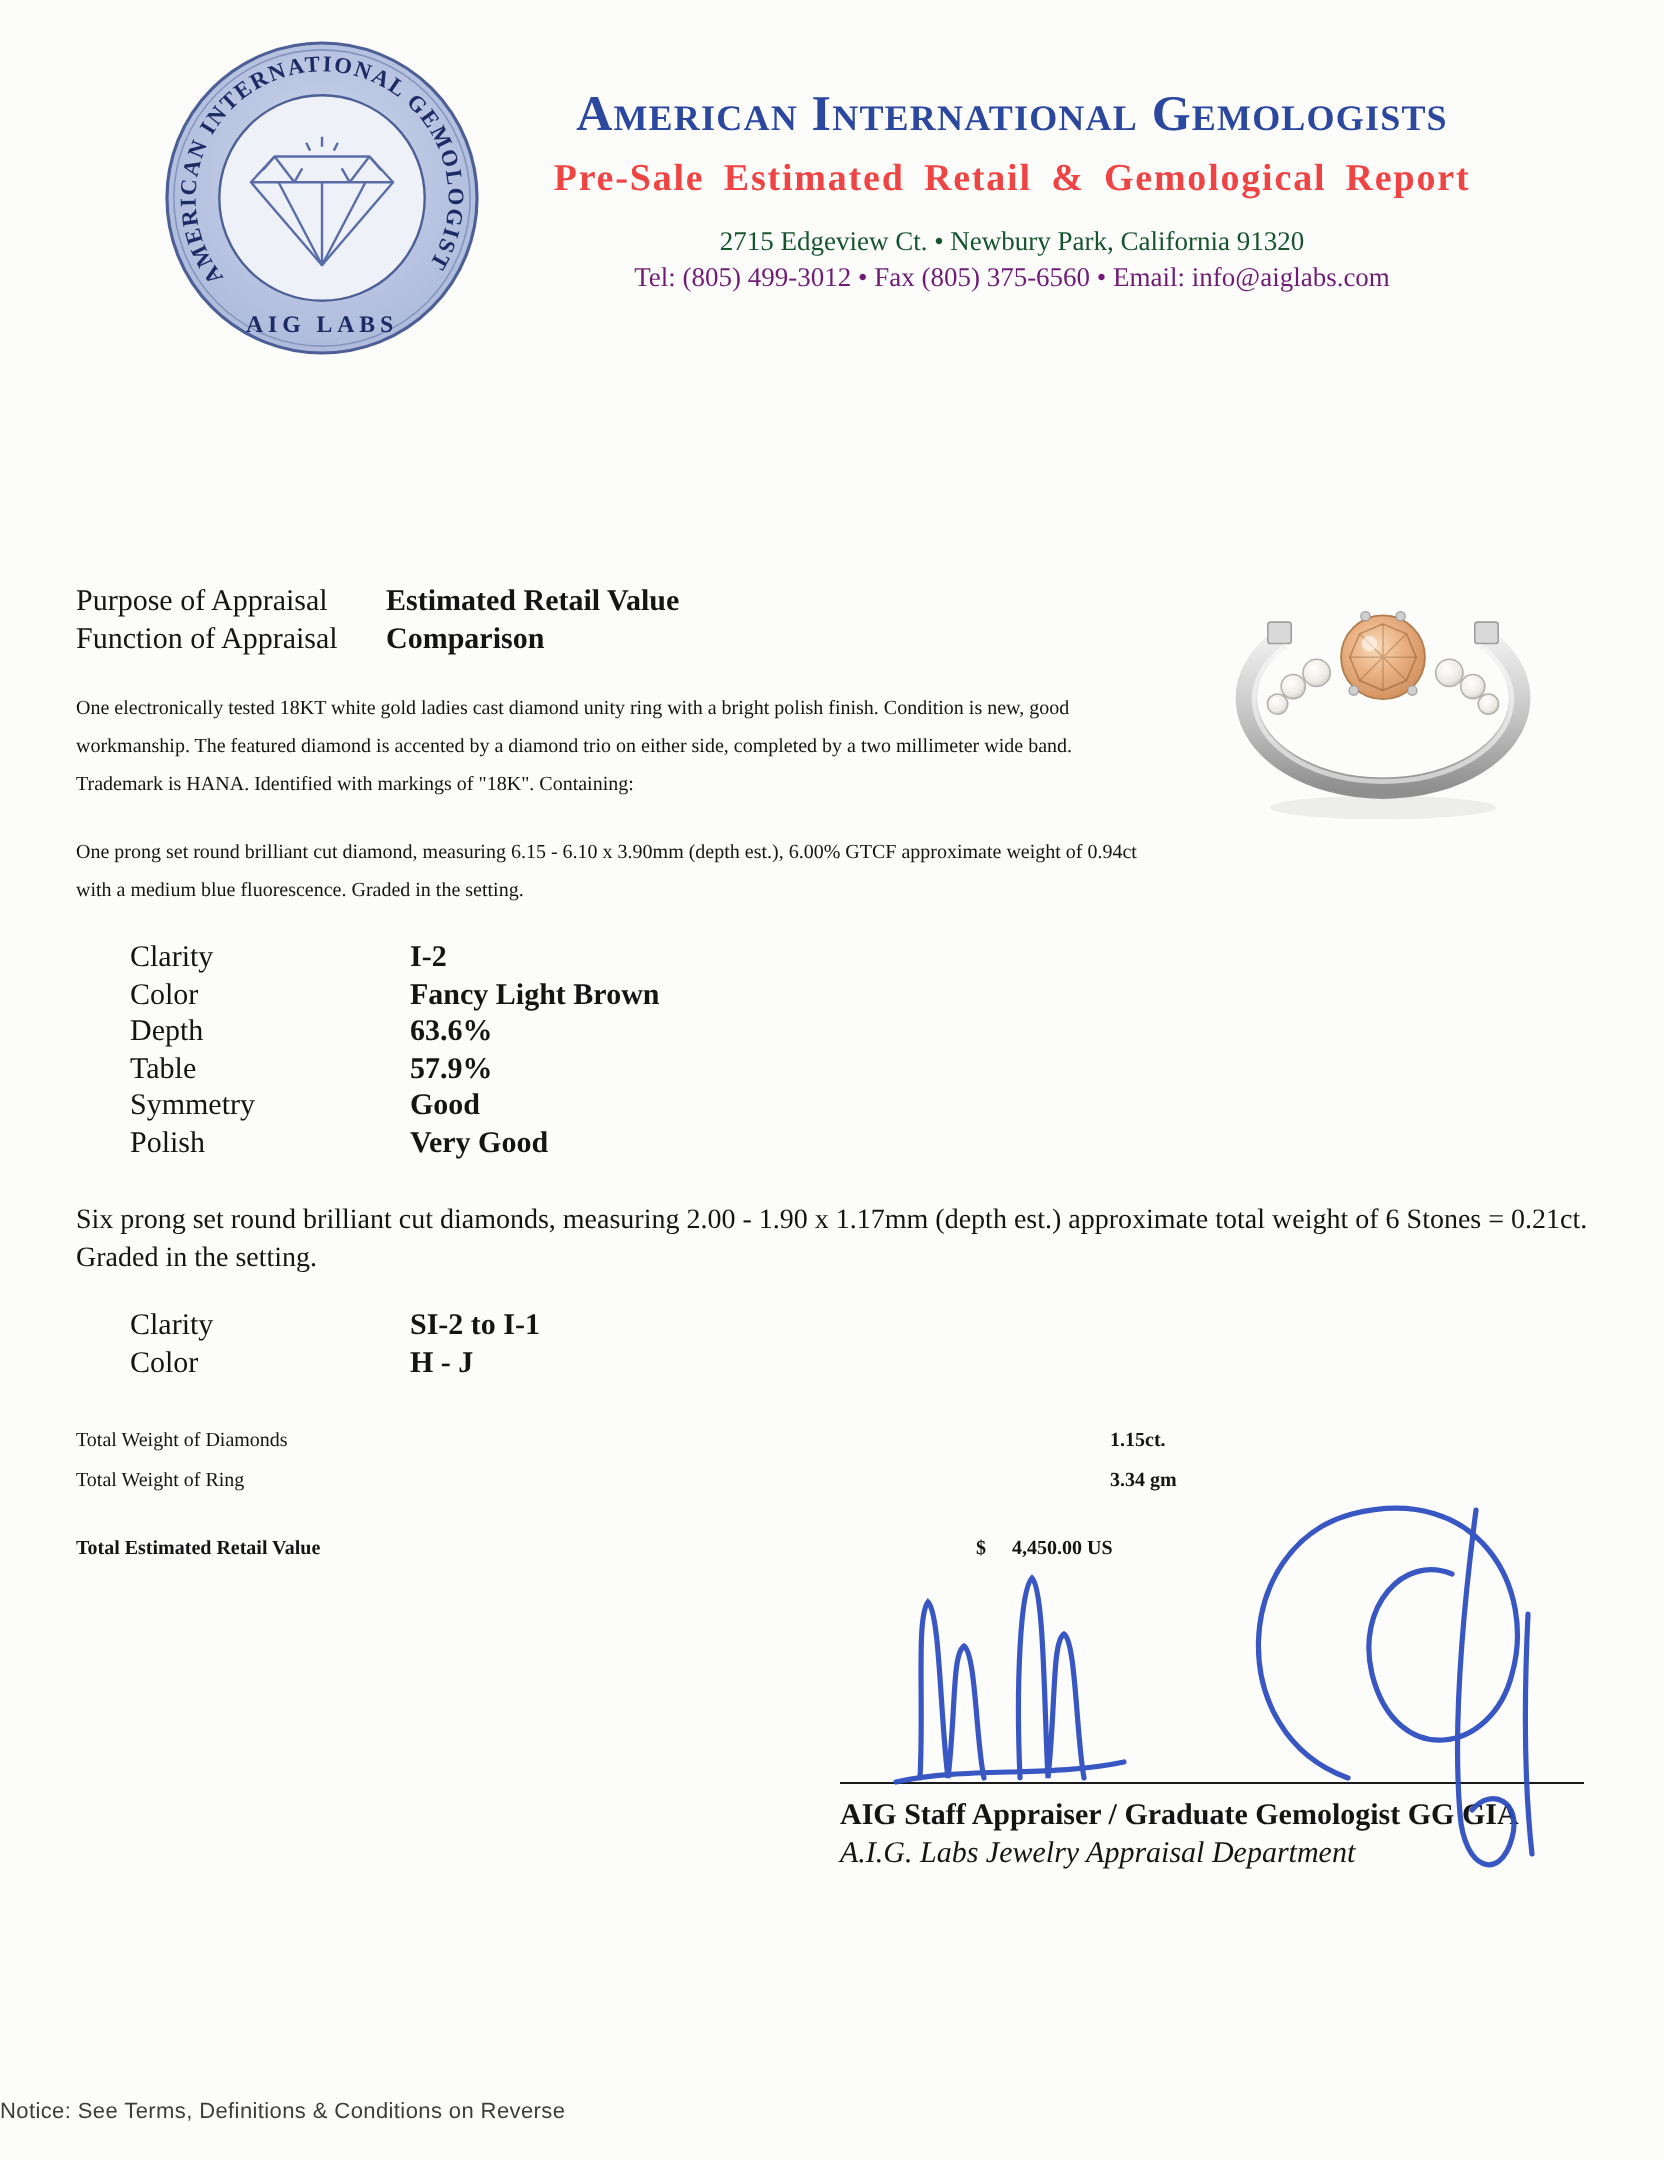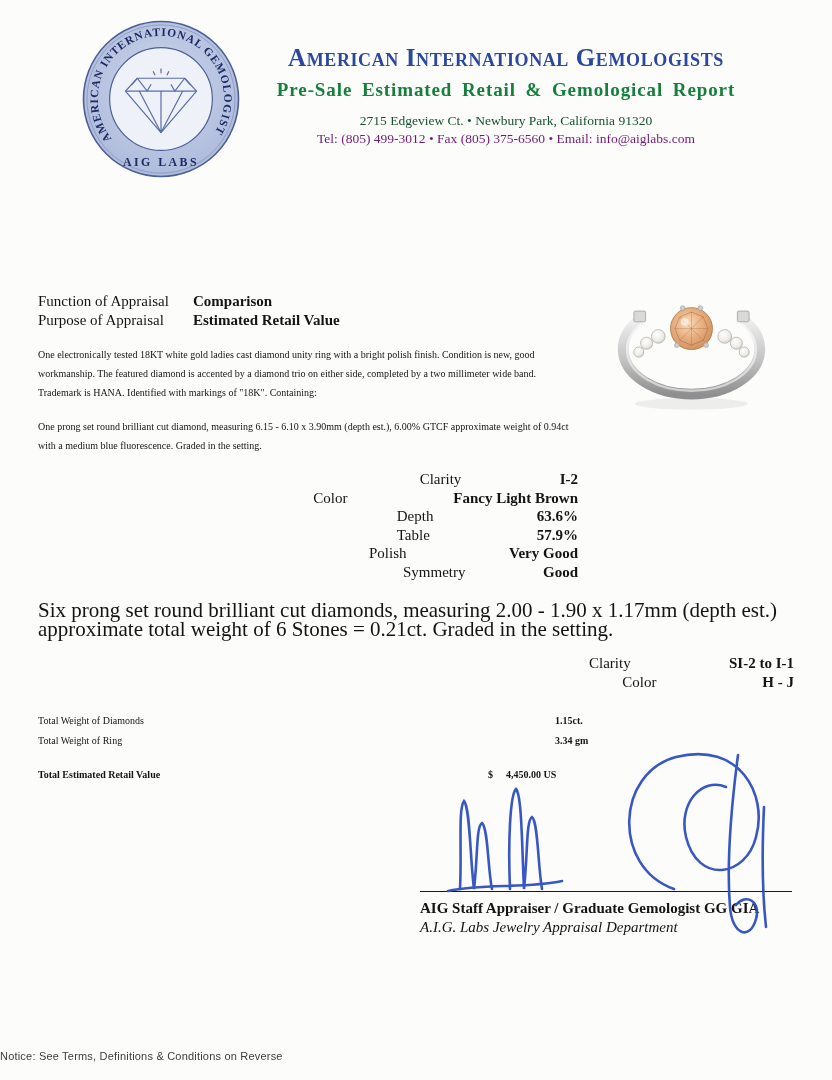--- a/index.html
+++ b/index.html
@@ -17,41 +17,41 @@
 
   
   .header { position: relative; height: 180px; }
   .logo-wrap { position: absolute; left: 82px; top: 20px; width: 158px; height: 158px; }
   .header-text { margin-left: 230px; width: 552px; text-align: center; padding-top: 44px; }
   .org-name {
     font-size: 25px; font-weight: bold; font-variant: small-caps;
     color: #2b479e; letter-spacing: 0.6px; line-height: 1.1;
   }
   .report-title {
-    font-size: 19px; font-weight: bold; color: #15803d;
+    font-size: 19px; font-weight: bold; color: #ef4444;
     letter-spacing: 0.9px; word-spacing: 4px; margin-top: 7px;
   }
   .addr-line { font-size: 13.5px; margin-top: 11px; line-height: 1.4; color: #14532d; }
   .contact-line { font-size: 13.5px; line-height: 1.4; color: #701a75; }
 
   
   .main { padding: 112px 38px 0 38px; }
   .top-row { display: flex; justify-content: space-between; }
   .left-col { width: 540px; }
   .right-col { width: 205px; padding-top: 2px; }
 
   .meta-row { display: flex; line-height: 19px; font-size: 15px; }
   .meta-label { width: 155px; }
   .meta-value { font-weight: bold; }
 
   .para { font-size: 10px; line-height: 19px; margin-top: 15px; }
-  .para-wide { font-size: 21px; line-height: 19px; margin-top: 20px; }
+  .para-wide { font-size: 14px; line-height: 19px; margin-top: 20px; }
 
   .spec-table { margin: 15px 0 0 27px; }
-  .spec-row { display: flex; line-height: 18.5px; font-size: 15px; justify-content: flex-end; }
+  .spec-row { display: flex; line-height: 18.5px; font-size: 15px; }
   .spec-label { width: 100px; }
   .spec-value { font-weight: bold; margin-left: 40px; }
 
   .totals { margin-top: 20px; font-size: 10px; }
   .total-row { position: relative; line-height: 19.5px; }
   .total-value { position: absolute; left: 517px; top: 0; font-weight: bold; }
   .retail-row { position: relative; line-height: 20px; margin-top: 15px; font-weight: bold; }
   .retail-currency { position: absolute; left: 450px; top: 0; }
   .retail-amount { position: absolute; left: 468px; top: 0; }
 
@@ -111,27 +111,27 @@
       <div class="contact-line">Tel: (805) 499-3012 • Fax (805) 375-6560 • Email: info@aiglabs.com</div>
     </div>
   </div>
 
   <div class="main">
 
     <div class="top-row">
       <div class="left-col">
 
         <div class="meta-row">
+          <span class="meta-label">Purpose of Appraisal</span>
+          <span class="meta-value">Estimated Retail Value</span>
+        </div>
+        <div class="meta-row">
           <span class="meta-label">Function of Appraisal</span>
           <span class="meta-value">Comparison</span>
         </div>
-        <div class="meta-row">
-          <span class="meta-label">Purpose of Appraisal</span>
-          <span class="meta-value">Estimated Retail Value</span>
-        </div>
 
         <p class="para">One electronically tested 18KT white gold ladies cast diamond unity ring with a bright polish finish. Condition is new, good workmanship.  The featured diamond is accented by a diamond trio on either side, completed by a two millimeter wide band.  Trademark is HANA.  Identified with markings of "18K".  Containing:</p>
 
         <p class="para">One prong set round brilliant cut diamond, measuring 6.15 - 6.10 x 3.90mm (depth est.), 6.00% GTCF  approximate weight of 0.94ct with a medium blue fluorescence.  Graded in the setting.</p>
 
         <div class="spec-table">
           <div class="spec-row">
             <span class="spec-label">Clarity</span>
             <span class="spec-value">I-2</span>
           </div>
@@ -141,26 +141,26 @@
           </div>
           <div class="spec-row">
             <span class="spec-label">Depth</span>
             <span class="spec-value">63.6%</span>
           </div>
           <div class="spec-row">
             <span class="spec-label">Table</span>
             <span class="spec-value">57.9%</span>
           </div>
           <div class="spec-row">
+            <span class="spec-label">Symmetry</span>
+            <span class="spec-value">Good</span>
+          </div>
+          <div class="spec-row">
             <span class="spec-label">Polish</span>
             <span class="spec-value">Very Good</span>
-          </div>
-          <div class="spec-row">
-            <span class="spec-label">Symmetry</span>
-            <span class="spec-value">Good</span>
           </div>
         </div>
       </div>
 
       <div class="right-col">
         <svg width="205" height="120" viewBox="0 0 210 122">
           <defs>
             <linearGradient id="bandGrad" x1="0" y1="0" x2="0" y2="1">
               <stop offset="0%" stop-color="#efefef"></stop>
               <stop offset="55%" stop-color="#c2c2c2"></stop>

